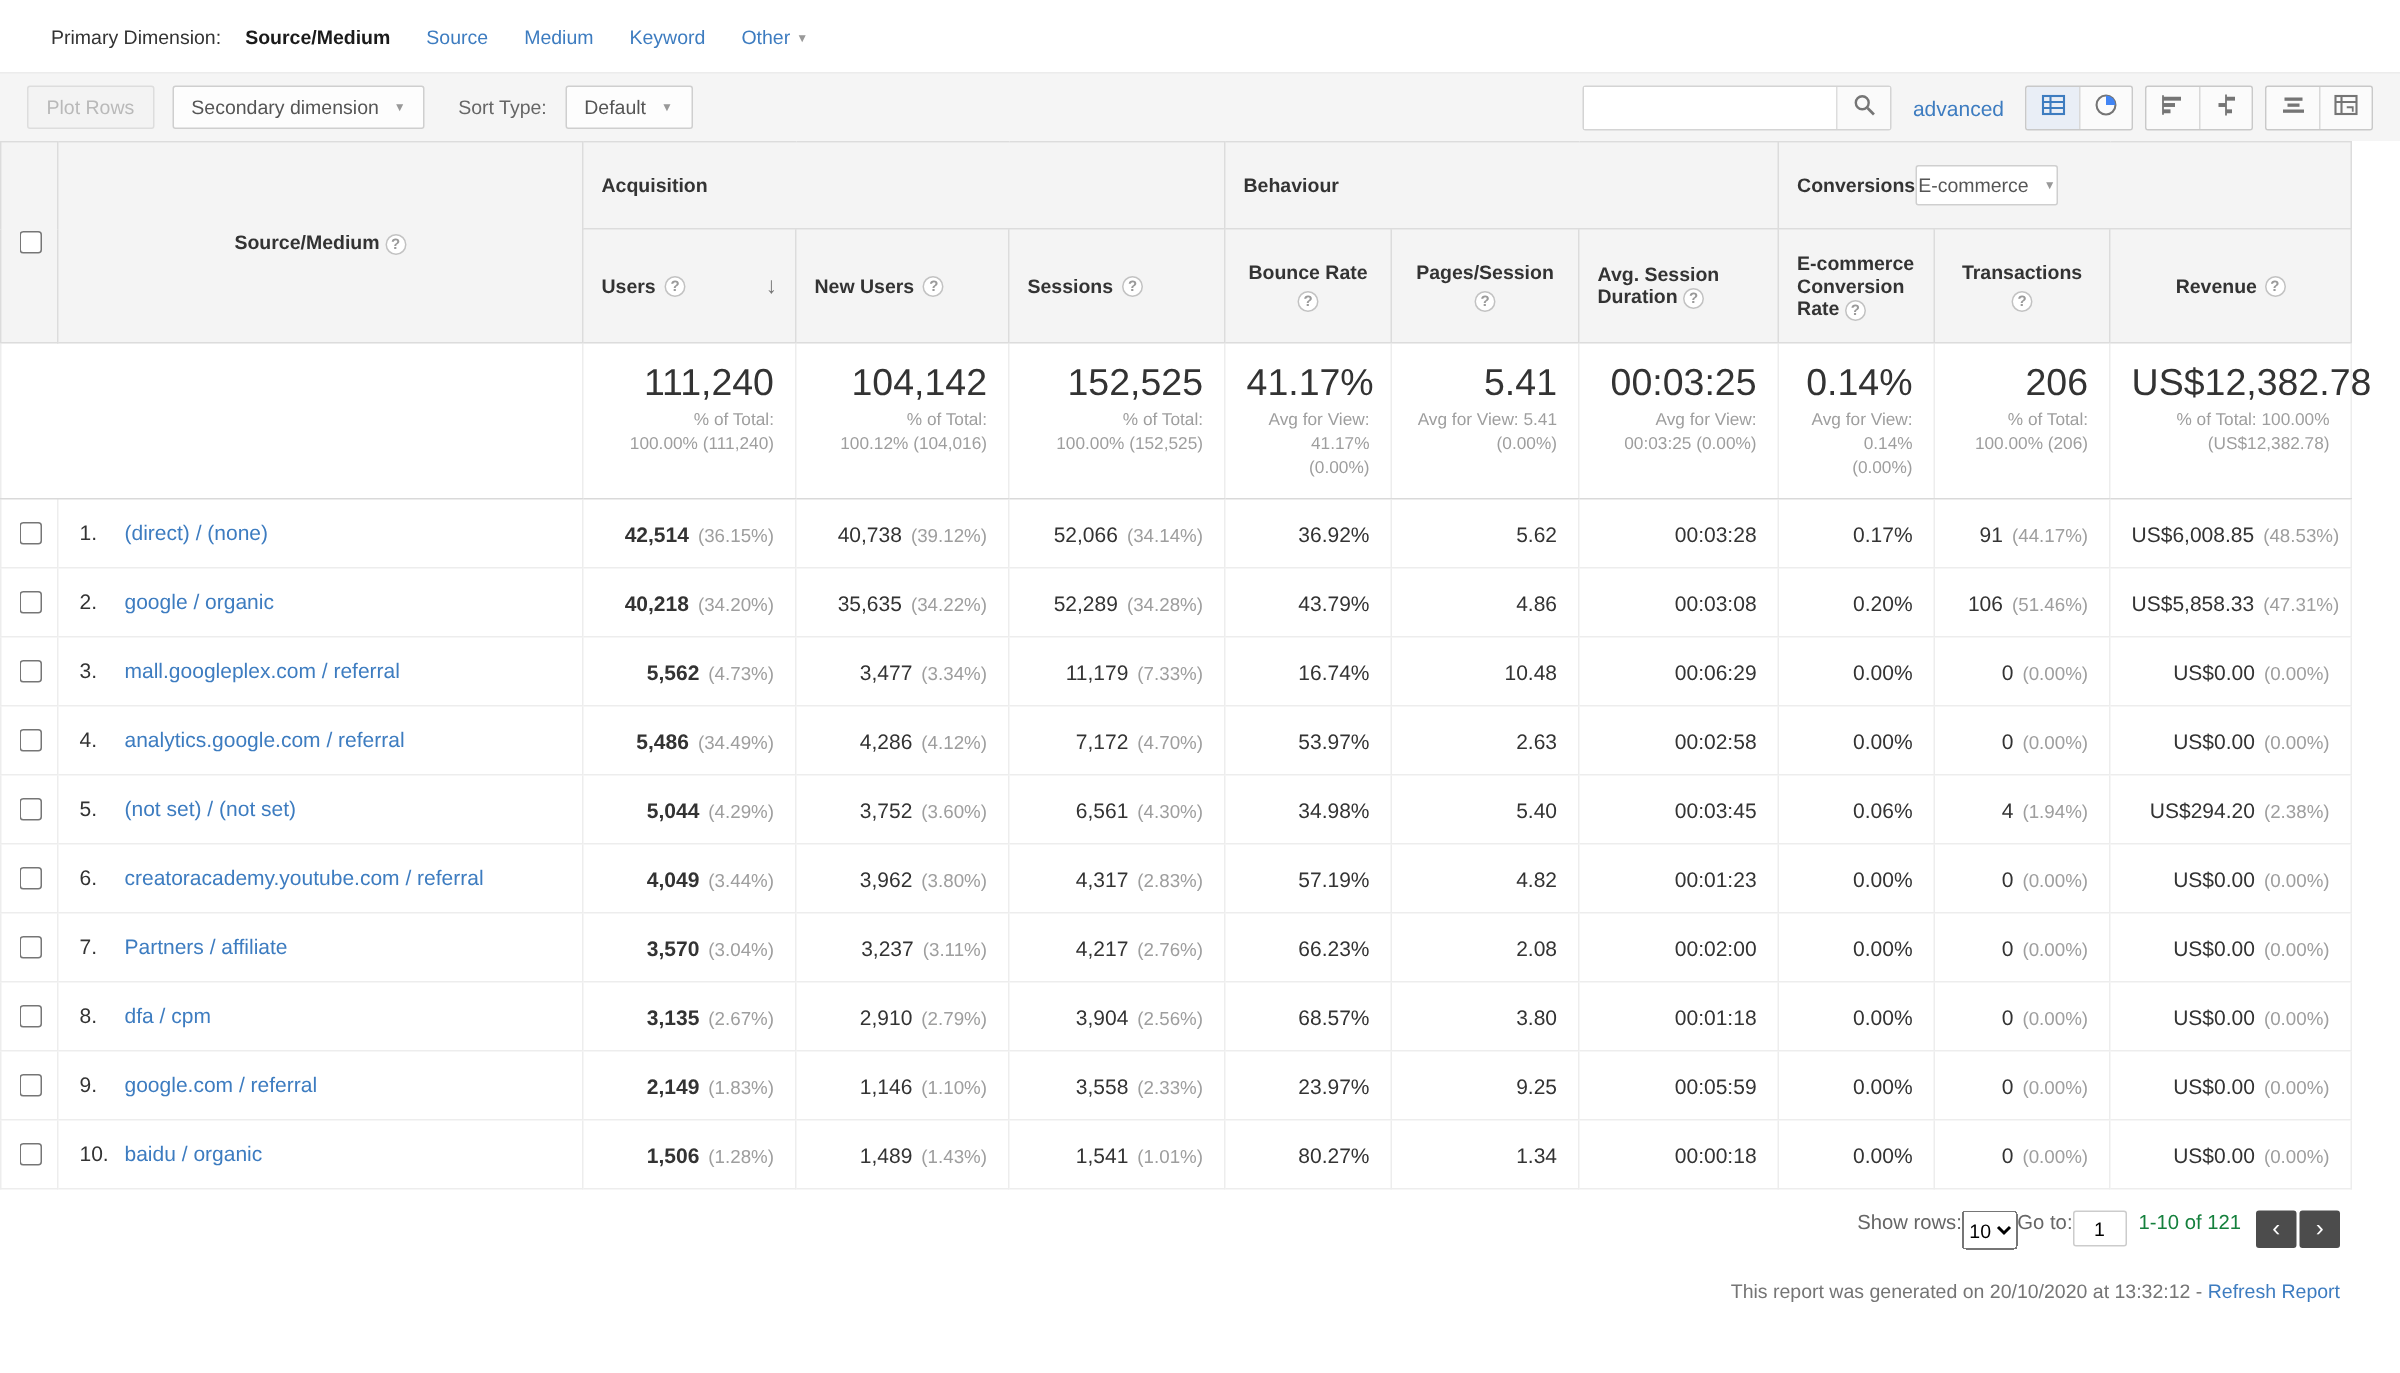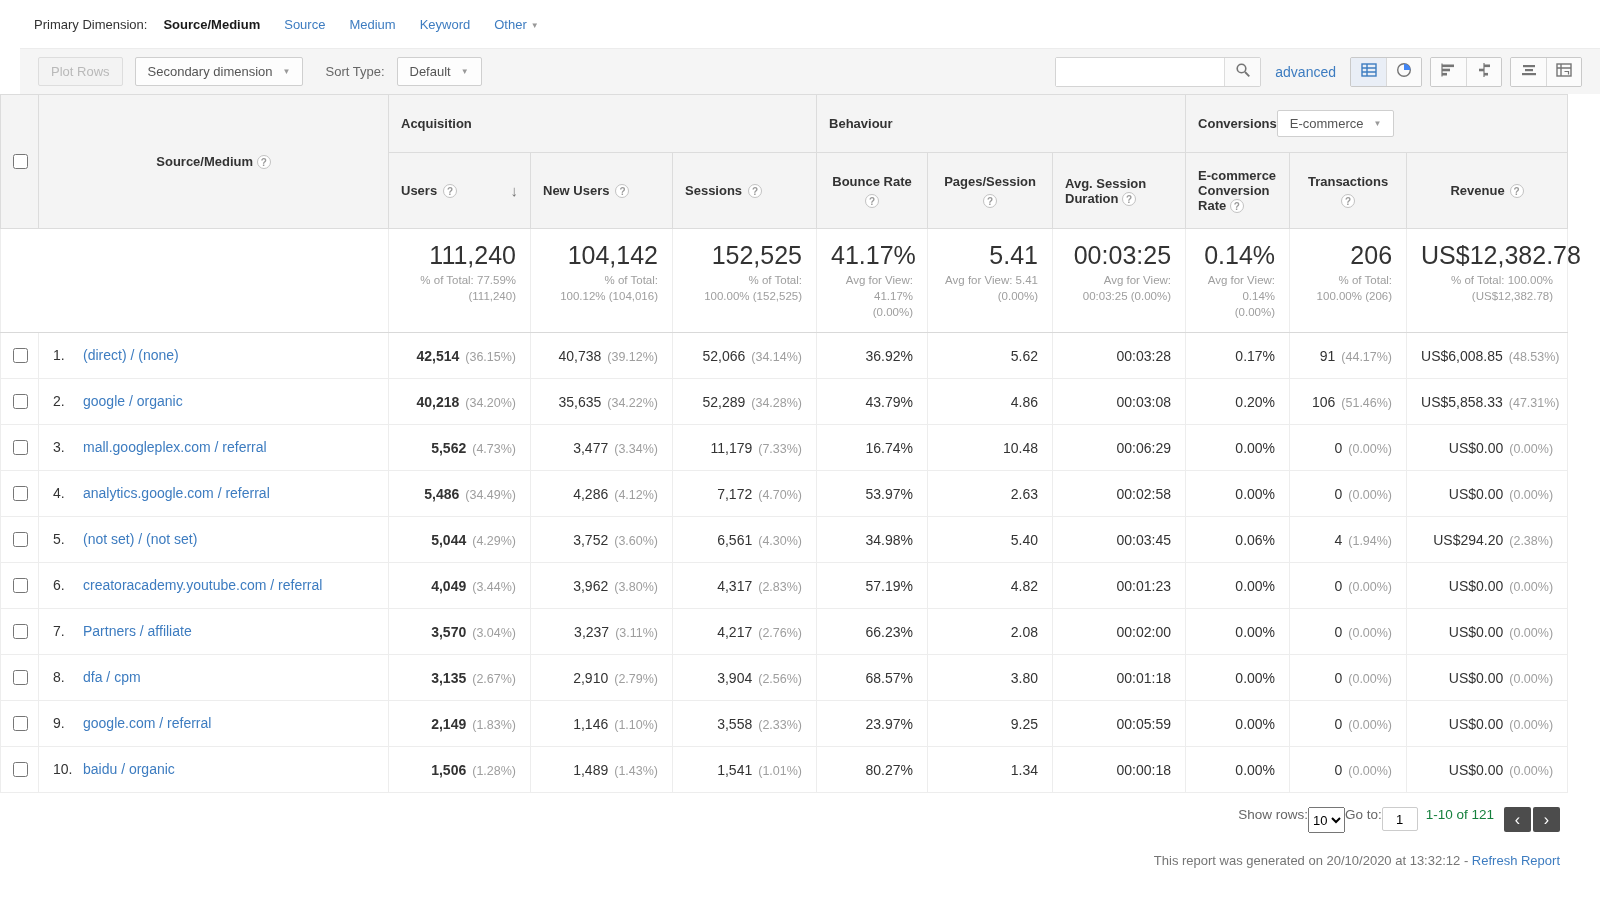--- a/index.html
+++ b/index.html
@@ -13,21 +13,21 @@
   
   .primary-row { display:flex; align-items:center; height:48px; padding:0 34px; gap:24px; background:#fff; }
   .pd-label { color:#333; }
   .pd-tab.active { font-weight:bold; color:#1a1a1a; margin-left:-8px; cursor:pointer; }
   .pd-tab.link { color:var(--link,#3d7cc0); cursor:pointer; }
   .caret { font-size:8px; color:#999; margin-left:4px; vertical-align:middle; }
 
   
   .toolbar {
     display:flex; align-items:center; height:46px; padding:0 18px; gap:12px;
-    background:var(--toolbar-bg,#f5f5f5); border-top:1px solid #ececec;margin-left:20px;
+    background:var(--toolbar-bg,#f5f5f5); border-top:1px solid #ececec;
   }
   .btn {
     font-family:inherit; font-size:13px; color:#555; background:#fdfdfd;
     border:1px solid #cfcfcf; border-radius:2px; padding:6px 12px; cursor:pointer;
     display:inline-flex; align-items:center; gap:6px;
   }
   .btn.disabled { color:#b9b9b9; background:#f3f3f3; border-color:#ddd; cursor:default; }
   .sort-label { color:#666; margin-left:10px; }
   .toolbar-right { margin-left:auto; display:flex; align-items:center; gap:14px; }
   .searchbox { display:flex; align-items:stretch; background:#fff; border:1px solid #d4d4d4; border-radius:2px; height:30px; }
@@ -49,21 +49,21 @@
   .dim-head { text-align:center !important; font-size:13px; }
   .metric-row th { height:76px; padding:0 12px; font-size:13px; vertical-align:middle; }
   .mh-line { display:flex; align-items:center; gap:6px; }
   .sort-arrow { margin-left:auto; color:#757575; font-size:15px; font-weight:bold; }
   .center-stack { display:flex; flex-direction:column; align-items:center; justify-content:center; gap:5px; }
   .help {
     display:inline-block; width:14px; height:14px; border-radius:50%;
     border:1px solid #c2c2c2; background:#fff; color:#9a9a9a; font-size:10px;
     line-height:13px; text-align:center; font-weight:bold; cursor:pointer; flex:none;
   }
-  .mini-drop { font-size:13px; padding:5px 12px; background:#fff;text-align:right; }
+  .mini-drop { font-size:13px; padding:5px 1px; background:#fff;text-align:right; }
 
   tbody td { border:1px solid #ededed; background:#fff; }
   .summary-row td { height:104px; padding:12px 14px 10px; text-align:right; vertical-align:top; border-bottom:1px solid #d9d9d9; }
   .sum-val { font-size:25px; color:#333; line-height:1.15; white-space:nowrap; }
   .sum-sub { font-size:11.5px; color:var(--muted-text,#9e9e9e); line-height:1.4; margin-left:auto; margin-top:2px; max-width:102px; }
   .sum-sub.wide { max-width:150px; }
 
   .data-row td { height:46px; padding:6px 14px; vertical-align:middle; }
   .data-row .check-cell { text-align:center; padding:0; }
   .src-cell { display:flex; align-items:center; }
@@ -269,21 +269,21 @@
             <span class="help">?</span>
           </div>
       </th>
     </tr>
   </thead>
   <tbody>
     <tr class="summary-row">
       <td colspan="2"></td>
       <td>
           <div class="sum-val">111,240</div>
-          <div class="sum-sub">% of Total: 77.59% (111,240)</div>
+          <div class="sum-sub">% of Total: 100.00% (111,240)</div>
         </td>
       <td>
           <div class="sum-val">104,142</div>
           <div class="sum-sub">% of Total: 100.12% (104,016)</div>
         </td>
       <td>
           <div class="sum-val">152,525</div>
           <div class="sum-sub">% of Total: 100.00% (152,525)</div>
         </td>
       <td>

